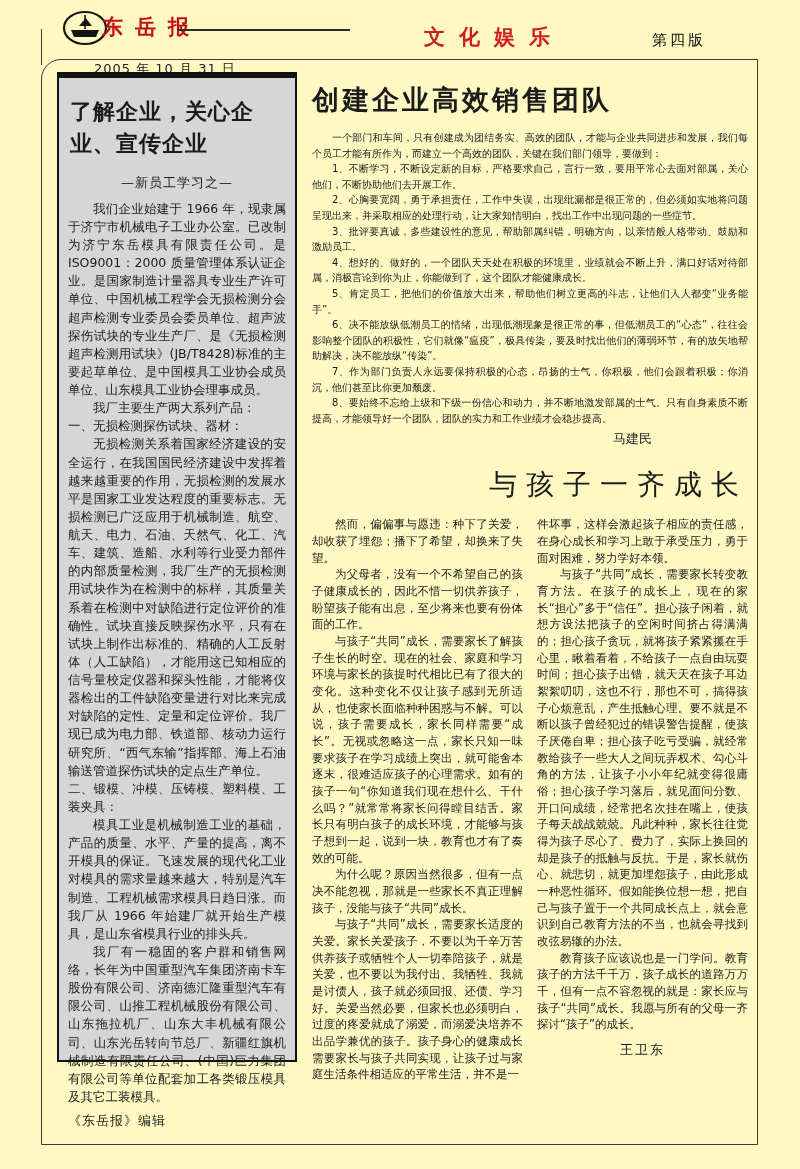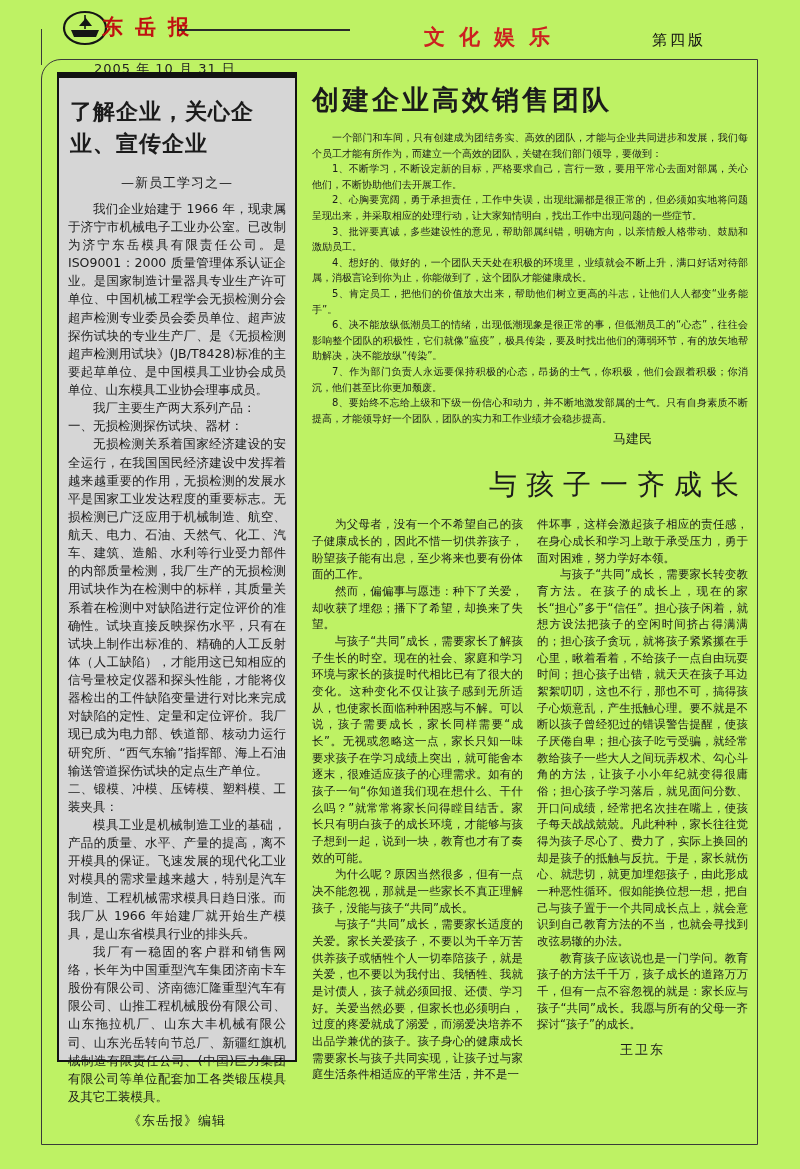--- a/index.html
+++ b/index.html
@@ -1,17 +1,17 @@
 <!DOCTYPE html>
 <html><head>
 <meta charset="utf-8">
 <style>
   html,body{margin:0;padding:0;background:#ffffff;}
   .page{
-    position:relative;width:800px;height:1169px;background:#bef264;overflow:hidden;
+    position:relative;width:800px;height:1169px;background:#fef9c3;overflow:hidden;
     font-family:"DejaVu Sans", sans-serif;color:#1b1b1b;
   }
   
   .logo{position:absolute;left:62px;top:10px;width:46px;height:36px;}
   .masthead-title{
     position:absolute;left:102px;top:13px;font-size:21px;font-weight:bold;
     letter-spacing:12px;color:#c01010;white-space:nowrap;
   }
   .masthead-rule{position:absolute;left:178px;top:29px;width:172px;border-top:2px solid #2a2a2a;}
   .header-date{position:absolute;left:94px;top:60px;font-size:13px;letter-spacing:1px;color:#222;}
@@ -32,21 +32,21 @@
     background:#d6d6d6;border:2px solid #121212;border-top-width:6px;
     padding:8px 9px 10px 9px;
   }
   .sidebar-title{
     font-size:22px;font-weight:bold;text-align:left;line-height:1.45;
     margin:10px 2px 14px 2px;letter-spacing:1px;
   }
   .sidebar-subtitle{text-align:center;font-size:13px;margin:0 0 8px 0;letter-spacing:1px;}
   .sidebar p{margin:0;font-size:12.5px;line-height:1.45;text-align:justify;text-indent:2em;}
   .sidebar p.noindent{text-indent:0;}
-  .sidebar-signature{text-align:center;font-size:13px;margin-top:6px;letter-spacing:1px;}
+  .sidebar-signature{text-align:left;font-size:13px;margin-top:6px;letter-spacing:1px;}
   
   .main{position:absolute;left:312px;top:80px;width:436px;}
   .a1-title{
     font-size:27px;font-weight:bold;text-align:left;letter-spacing:3px;
     margin:2px 0 12px 0;white-space:nowrap;
   }
   .a1-body p{margin:0;font-size:10px;line-height:1.56;text-align:justify;text-indent:2em;}
   .a1-author{display:block;text-align:right;padding-right:96px;font-size:13px;margin-top:4px;}
   .a2-title{
     font-family:"DejaVu Serif", serif;font-weight:400;font-size:28px;text-align:right;
@@ -109,22 +109,22 @@
         <p>7、作为部门负责人永远要保持积极的心态，昂扬的士气，你积极，他们会跟着积极；你消沉，他们甚至比你更加颓废。</p>
         <p>8、要始终不忘给上级和下级一份信心和动力，并不断地激发部属的士气。只有自身素质不断提高，才能领导好一个团队，团队的实力和工作业绩才会稳步提高。</p>
       </div>
       <span class="a1-author">马建民</span>
     </div>
 
     <div>
       <div class="a2-title">与孩子一齐成长</div>
       <div class="a2-cols">
         <div class="a2-col">
+          <p>然而，偏偏事与愿违：种下了关爱，却收获了埋怨；播下了希望，却换来了失望。</p>
           <p>为父母者，没有一个不希望自己的孩子健康成长的，因此不惜一切供养孩子，盼望孩子能有出息，至少将来也要有份体面的工作。</p>
-          <p>然而，偏偏事与愿违：种下了关爱，却收获了埋怨；播下了希望，却换来了失望。</p>
           <p>与孩子“共同”成长，需要家长了解孩子生长的时空。现在的社会、家庭和学习环境与家长的孩提时代相比已有了很大的变化。这种变化不仅让孩子感到无所适从，也使家长面临种种困惑与不解。可以说，孩子需要成长，家长同样需要“成长”。无视或忽略这一点，家长只知一味要求孩子在学习成绩上突出，就可能舍本逐末，很难适应孩子的心理需求。如有的孩子一句“你知道我们现在想什么、干什么吗？”就常常将家长问得瞠目结舌。家长只有明白孩子的成长环境，才能够与孩子想到一起，说到一块，教育也才有了奏效的可能。</p>
           <p>为什么呢？原因当然很多，但有一点决不能忽视，那就是一些家长不真正理解孩子，没能与孩子“共同”成长。</p>
           <p>与孩子“共同”成长，需要家长适度的关爱。家长关爱孩子，不要以为千辛万苦供养孩子或牺牲个人一切奉陪孩子，就是关爱，也不要以为我付出、我牺牲、我就是讨债人，孩子就必须回报、还债、学习好。关爱当然必要，但家长也必须明白，过度的疼爱就成了溺爱，而溺爱决培养不出品学兼优的孩子。孩子身心的健康成长需要家长与孩子共同实现，让孩子过与家庭生活条件相适应的平常生活，并不是一</p>
         </div>
         <div class="a2-col">
           <p class="noindent">件坏事，这样会激起孩子相应的责任感，在身心成长和学习上敢于承受压力，勇于面对困难，努力学好本领。</p>
           <p>与孩子“共同”成长，需要家长转变教育方法。在孩子的成长上，现在的家长“担心”多于“信任”。担心孩子闲着，就想方设法把孩子的空闲时间挤占得满满的；担心孩子贪玩，就将孩子紧紧攥在手心里，瞅着看着，不给孩子一点自由玩耍时间；担心孩子出错，就天天在孩子耳边絮絮叨叨，这也不行，那也不可，搞得孩子心烦意乱，产生抵触心理。要不就是不断以孩子曾经犯过的错误警告提醒，使孩子厌倦自卑；担心孩子吃亏受骗，就经常教给孩子一些大人之间玩弄权术、勾心斗角的方法，让孩子小小年纪就变得很庸俗；担心孩子学习落后，就见面问分数、开口问成绩，经常把名次挂在嘴上，使孩子每天战战兢兢。凡此种种，家长往往觉得为孩子尽心了、费力了，实际上换回的却是孩子的抵触与反抗。于是，家长就伤心、就悲切，就更加埋怨孩子，由此形成一种恶性循环。假如能换位想一想，把自己与孩子置于一个共同成长点上，就会意识到自己教育方法的不当，也就会寻找到改弦易辙的办法。</p>
           <p>教育孩子应该说也是一门学问。教育孩子的方法千千万，孩子成长的道路万万千，但有一点不容忽视的就是：家长应与孩子“共同”成长。我愿与所有的父母一齐探讨“孩子”的成长。</p>
           <span class="a2-author">王卫东</span>
         </div>

